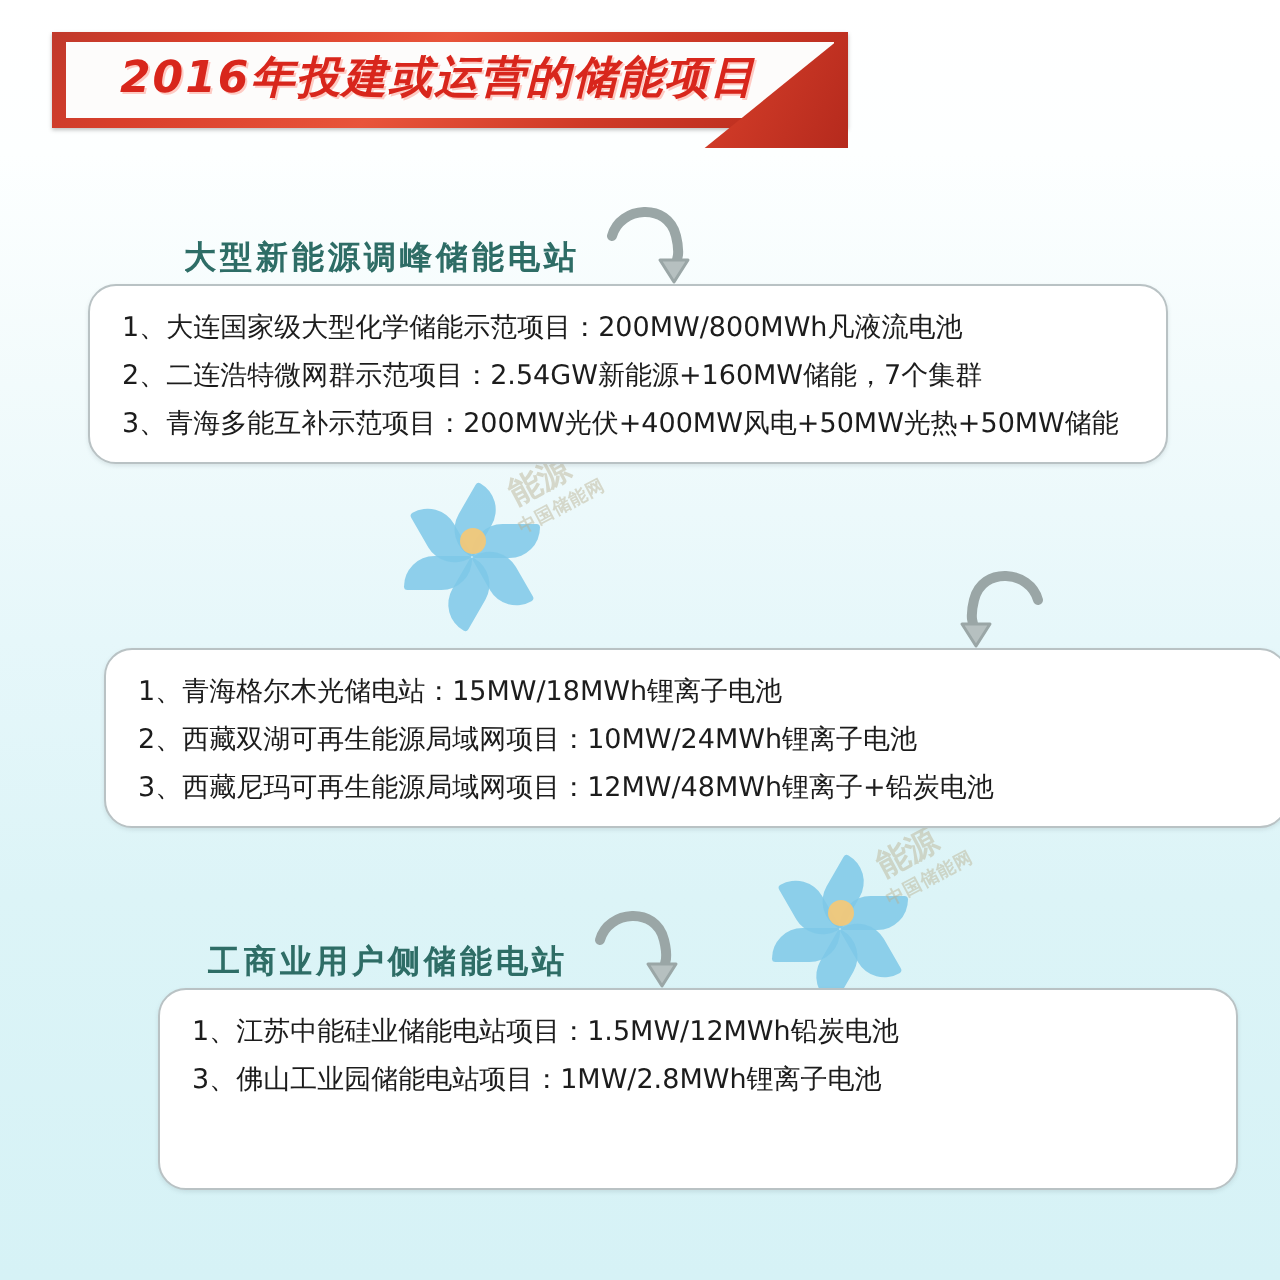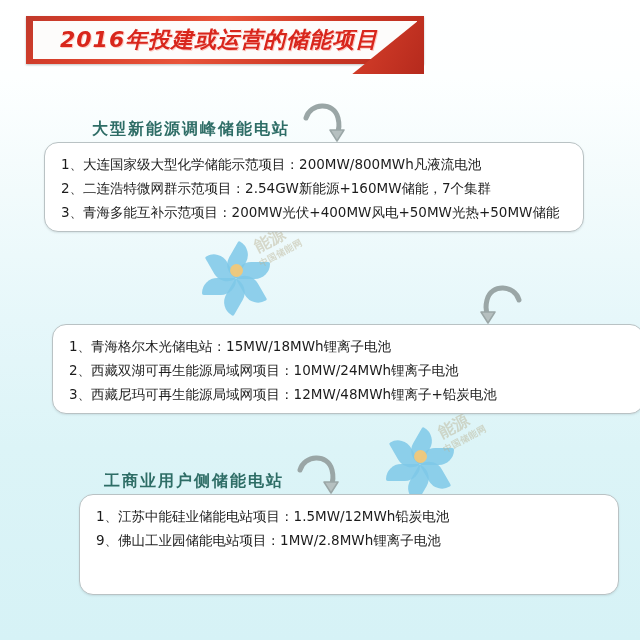--- a/index.html
+++ b/index.html
@@ -183,16 +183,16 @@
   <div class="sec-head" id="head3">
     <span class="htext">工商业用户侧储能电站</span>
     <svg class="arrow" viewBox="0 0 46 44">
       <path d="M4 18 C8 3, 32 1, 36 18 C38 26, 37 30, 35 34" fill="none" stroke="#9aa6a6" stroke-width="5" stroke-linecap="round"></path>
       <path d="M28 30 L35 41 L42 30 Z" fill="#b6c0c0" stroke="#9aa6a6" stroke-width="1.5" stroke-linejoin="round"></path>
     </svg>
   </div>
 
   <div class="card" id="card3">
     <div class="item">1、江苏中能硅业储能电站项目：1.5MW/12MWh铅炭电池</div>
-    <div class="item">9、佛山工业园储能电站项目：1MW/2.8MWh锂离子电池</div>
+    <div class="item">3、佛山工业园储能电站项目：1MW/2.8MWh锂离子电池</div>
   </div>
 
 </div>
 
 </body></html>

